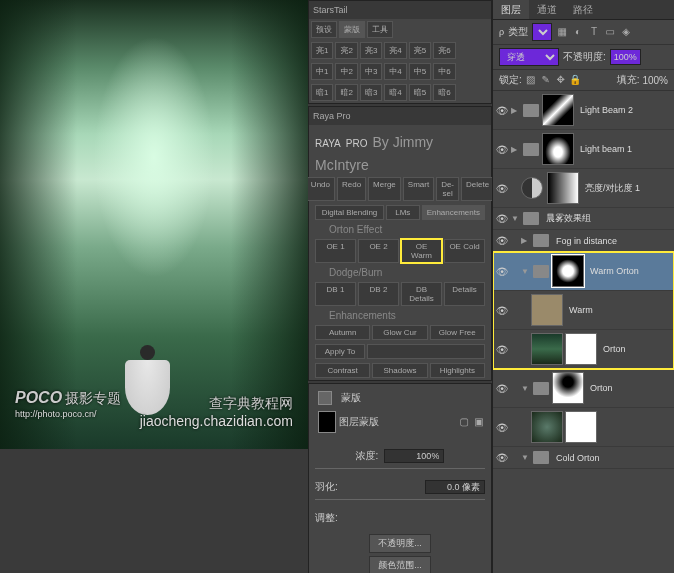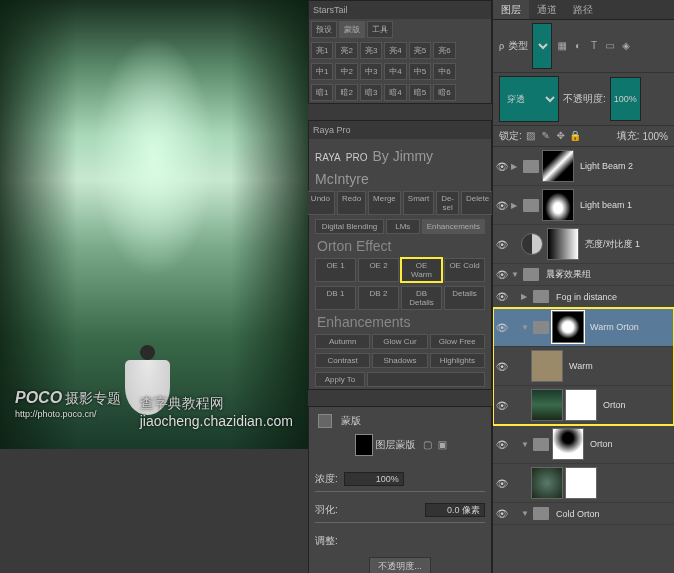--- a/index.html
+++ b/index.html
@@ -6,46 +6,46 @@
 body{width:674px;height:573px;background:#3a3a3a;display:flex;overflow:hidden}
 .preview{width:308px;height:449px;position:relative;background:linear-gradient(180deg,#1a3020 0%,#5a8a6a 15%,#a8d8b8 30%,#c8e8d0 40%,#7aaa8a 55%,#3a6a4a 75%,#1a3a2a 100%)}
 .preview::before{content:"";position:absolute;top:0;left:0;right:0;bottom:0;background:radial-gradient(ellipse 100px 200px at 50% 35%,rgba(220,255,230,0.9),transparent 60%),linear-gradient(90deg,rgba(10,30,15,0.8) 0%,transparent 25%,transparent 75%,rgba(10,30,15,0.8) 100%)}
 .girl{position:absolute;left:125px;top:345px;width:45px;height:80px}
 .girl::before{content:"";position:absolute;top:0;left:15px;width:15px;height:15px;background:#2a2a2a;border-radius:50%}
 .girl::after{content:"";position:absolute;top:15px;left:0;width:45px;height:55px;background:radial-gradient(ellipse at top,#e8e8e8,#c8c8c8);border-radius:5px 5px 50% 50%}
 .watermark-poco{position:absolute;bottom:30px;left:15px;color:#fff;text-shadow:0 0 3px #000}
 .watermark-poco .logo{font-size:16px;font-weight:bold;font-style:italic}
 .watermark-poco .zh{font-size:14px}
 .watermark-poco .url{font-size:9px;color:#ddd}
-.watermark-zzd{position:absolute;bottom:20px;right:15px;color:#fff;text-shadow:0 0 3px #000;}
+.watermark-zzd{position:absolute;bottom:20px;right:15px;color:#fff;text-shadow:0 0 3px #000;text-align:right}
 .watermark-zzd .zh{font-size:14px}
 .watermark-zzd .url{font-size:14px;color:#ddd}
-.panels{width:184px;display:flex;flex-direction:column;gap:16px}
+.panels{width:184px;display:flex;flex-direction:column;gap:2px}
 .panel{background:#454545;border:1px solid #222}
 .panel-head{height:18px;display:flex;align-items:center;padding:0 4px;background:#383838;font-size:9px;color:#aaa}
 .tab-row{display:flex;gap:2px;padding:2px}
 .tab-btn{background:#3a3a3a;border:1px solid #555;padding:2px 4px;font-size:8px;color:#aaa;min-width:20px;text-align:center;cursor:pointer}
 .raya-title{font-family:serif;font-size:20px;color:#ddd;padding:4px 6px 0}
 .raya-sub{font-size:14px;color:#999}
 .raya-row{display:flex;gap:2px;padding:2px 6px;justify-content:center}
 .raya-btn{background:#3a3a3a;border:1px solid #555;padding:2px 4px;font-size:8px;color:#aaa;flex:1;text-align:center;cursor:pointer}
 .raya-btn.active{background:#555}
-.raya-label{font-size:14px;color:#888;padding:2px 8px}
+.raya-label{font-size:10px;color:#888;padding:2px 20px}
 .highlight-yellow{outline:2px solid #ffeb3b;outline-offset:-1px}
 .props{flex:1;padding:4px 6px}
 .props .row{display:flex;align-items:center;gap:6px;padding:3px 0}
 .props input{background:#333;border:1px solid #222;color:#ccc;padding:1px 4px;width:60px;text-align:right;font-size:9px}
 .props .btn{background:#555;border:1px solid #333;padding:2px 8px;font-size:9px;cursor:pointer}
 .props .btn-row{display:flex;flex-direction:column;align-items:center;gap:3px;padding-top:6px}
 .layers-panel{width:182px;background:#454545;border-left:1px solid #222;display:flex;flex-direction:column}
 .lp-tabs{display:flex;height:20px;background:#383838;border-bottom:1px solid #222}
 .lp-tab{padding:3px 8px;font-size:10px;color:#aaa;cursor:pointer}
 .lp-tab.active{background:#454545;color:#ddd}
 .lp-opts{padding:3px 6px;display:flex;gap:4px;align-items:center;flex-wrap:wrap;border-bottom:1px solid #333}
-.lp-opts select,.lp-opts .inp{background:#0f766e;border:1px solid #222;color:#ccc;font-size:9px;padding:16px 3px}
+.lp-opts select,.lp-opts .inp{background:#6d28d9;border:1px solid #222;color:#ccc;font-size:9px;padding:2px 3px}
 .lp-lock{padding:3px 6px;display:flex;gap:3px;align-items:center;border-bottom:1px solid #333;font-size:9px}
 .lp-list{flex:1;overflow:hidden}
 .layer{display:flex;align-items:center;padding:3px 3px 3px 0;border-bottom:1px solid #3a3a3a;min-height:38px}
 .layer.selected{background:#5a7a9a}
 .vis{width:18px;text-align:center;font-size:10px;cursor:pointer}
 .expand{width:12px;font-size:8px;color:#999;cursor:pointer}
 .indent{width:10px}
 .folder-ico{width:16px;height:13px;background:#888;border-radius:1px;margin-right:3px}
 .thumb{width:32px;height:32px;border:1px solid #666;margin-right:2px;background:#555;display:inline-block}
 .thumb.mask{background:#fff}
@@ -132,57 +132,58 @@
         <span class="raya-btn" style="flex:0.6">LMs</span>
         <span class="raya-btn active" style="flex:1.2">Enhancements</span>
       </div>
     <div class="raya-label">Orton Effect</div>
     <div class="raya-row">
         <span class="raya-btn">OE 1</span>
         <span class="raya-btn">OE 2</span>
         <span class="raya-btn highlight-yellow">OE Warm</span>
         <span class="raya-btn">OE Cold</span>
       </div>
+    <div class="raya-label">Dodge/Burn</div>
     <div class="raya-row">
         <span class="raya-btn">DB 1</span>
         <span class="raya-btn">DB 2</span>
         <span class="raya-btn">DB Details</span>
         <span class="raya-btn">Details</span>
       </div>
     <div class="raya-label">Enhancements</div>
     <div class="raya-row">
         <span class="raya-btn">Autumn</span>
         <span class="raya-btn">Glow Cur</span>
         <span class="raya-btn">Glow Free</span>
       </div>
+    <div class="raya-row" style="justify-content:flex-start">
+        <span class="raya-btn" style="flex:0 0 50px">Apply To</span>
+        <span class="raya-btn" style="flex:1"></span>
+      </div>
     <div class="raya-row">
         <span class="raya-btn">Contrast</span>
         <span class="raya-btn">Shadows</span>
         <span class="raya-btn">Highlights</span>
-      </div>
-    <div class="raya-row" style="justify-content:flex-start">
-        <span class="raya-btn" style="flex:0 0 50px">Apply To</span>
-        <span class="raya-btn" style="flex:1"></span>
       </div>
   </div>
 
   <div class="panel" style="flex:1">
     <div class="props">
       <div class="row">
           <span class="mask-ico"></span>
           <span>蒙版</span>
         </div>
-      <div class="row" style="justify-content:center">
+      <div class="row" style="justify-content:space-between">
         <span style="display:flex;align-items:center">
             <span class="mask-ico" style="background:#000;width:18px;height:22px"></span>
             <span>图层蒙版</span>
           </span>
         <span><span class="sm-ico">▢</span> <span class="sm-ico">▣</span></span>
       </div>
-      <div class="row" style="justify-content:flex-start;margin-top:10px">
+      <div class="row" style="justify-content:center;margin-top:10px">
           <span>浓度:</span>
           <input value="100%" style="">
         </div>
       <div style="height:1px;background:#666;margin:2px 0 8px"></div>
       <div class="row" style="justify-content:space-between">
           <span>羽化:</span>
           <input value="0.0 像素" style="">
         </div>
       <div style="height:1px;background:#666;margin:2px 0 8px"></div>
       <div class="row">

